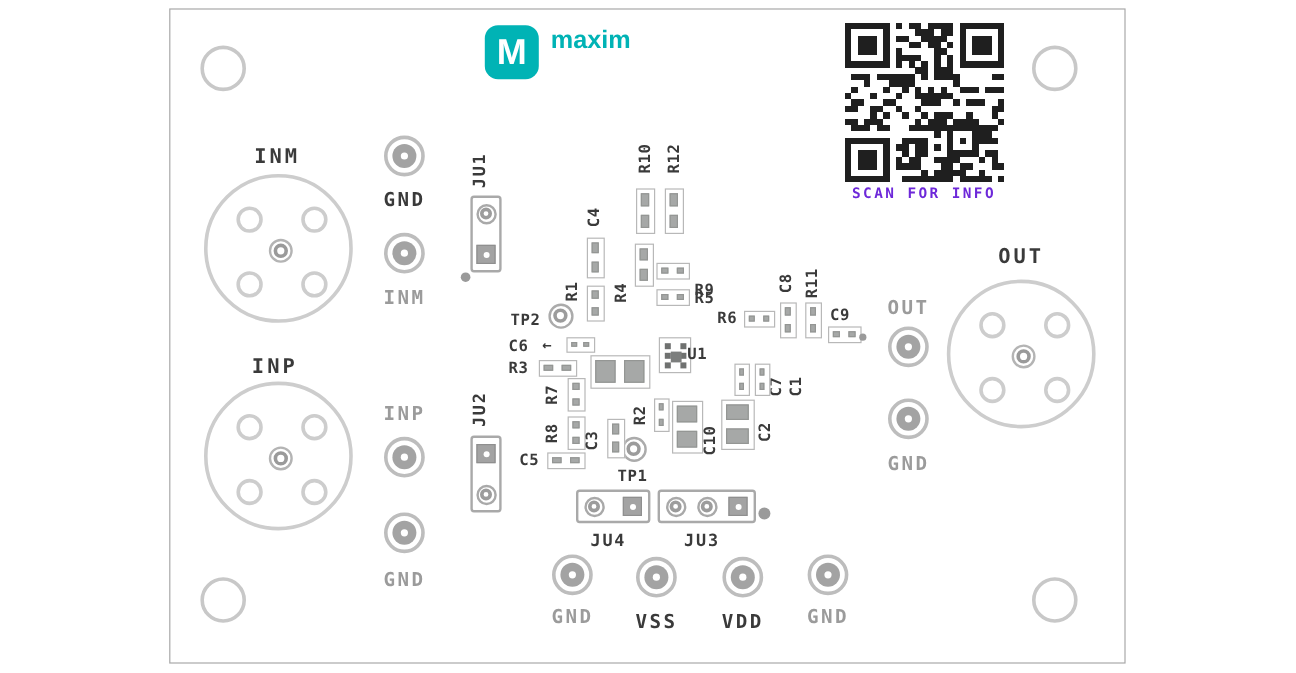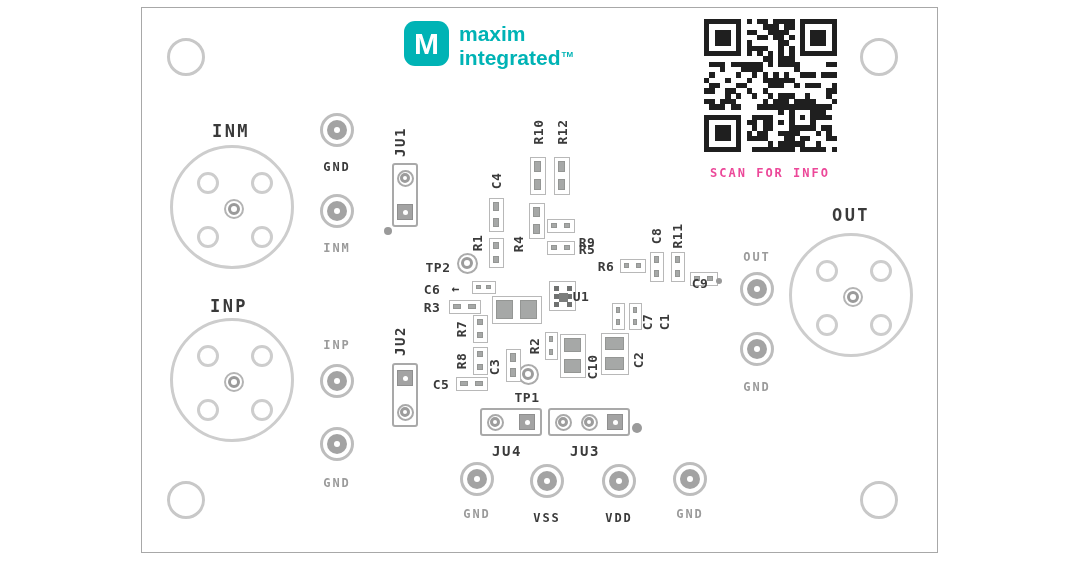--- a/index.html
+++ b/index.html
@@ -7,21 +7,21 @@
          font-family:"DejaVu Sans Mono",monospace;}
   .board{position:absolute;left:141px;top:7px;width:797px;height:546px;
          border:1.5px solid #a8a8a8;background:#fff;box-sizing:border-box;}
 
   
   .lbl{position:absolute;transform:translate(-50%,-50%);font-weight:bold;white-space:nowrap;
        color:var(--silk-dark,#3a3a3a);line-height:1;}
   .lbl.rot{transform:translate(-50%,-50%) rotate(-90deg);}
   .lbl.gray{color:var(--silk-gray,#9b9b9b);}
   .s17{font-size:17px;letter-spacing:2.5px;}
-  .s16{font-size:12px;letter-spacing:2px;}
+  .s16{font-size:16px;letter-spacing:2px;}
   .s14{font-size:14px;letter-spacing:1.5px;}
   .s13{font-size:13px;letter-spacing:.5px;}
 
   
   .mount{position:absolute;width:38px;height:38px;border-radius:50%;border:3px solid #c8c8c8;
          background:#fff;box-sizing:border-box;}
 
   
   .sma{position:absolute;width:124px;height:124px;border-radius:50%;border:3px solid #cdcdcd;
        background:#fff;box-sizing:border-box;}
@@ -67,36 +67,35 @@
              font-weight:bold;color:var(--brand,#00b3b5);font-size:21px;line-height:21px;}
   #logo-text .tm{font-size:8px;vertical-align:super;margin-left:1px;}
 
   
   #board-title{position:absolute;left:309px;top:82px;font-weight:bold;font-size:29px;letter-spacing:4px;
                color:#fff;-webkit-text-stroke:1.3px #9c9c9c;font-family:"DejaVu Sans Mono",monospace;}
 
   
   #qr{position:absolute;left:704px;top:19px;width:133px;height:133px;}
   #qr svg{display:block;}
-  #qr-cap{position:absolute;left:770px;top:173px;transform:translate(-50%,-50%);font-weight:bold;
-          font-size:12px;letter-spacing:2px;color:#ec4899;white-space:nowrap;}
+  #qr-cap{position:absolute;left:770px;top:161px;transform:translate(-50%,-50%);font-weight:bold;
+          font-size:12px;letter-spacing:2px;color:#6d28d9;white-space:nowrap;}
 </style>
 </head>
 <body>
 
 <div class="stage" id="stage">
   <div class="board"></div>
 
   <div id="logo">
     <div id="logo-box">
       <span>M</span>
     </div>
     <div id="logo-text">
       <div>maxim</div>
-      <div><span>integrated</span><span class="tm">TM</span></div>
     </div>
   </div>
 
 
   <div id="qr">
       <svg xmlns="http://www.w3.org/2000/svg" width="133" height="133" shape-rendering="crispEdges">
         <rect x="0.00" y="0.00" width="5.38" height="5.38" fill="#1f1f1f"></rect>
         <rect x="5.32" y="0.00" width="5.38" height="5.38" fill="#1f1f1f"></rect>
         <rect x="10.64" y="0.00" width="5.38" height="5.38" fill="#1f1f1f"></rect>
         <rect x="15.96" y="0.00" width="5.38" height="5.38" fill="#1f1f1f"></rect>
@@ -602,18 +601,18 @@
     <div class="lbl s13 rot" style="left: 656px; top: 236px;">C8</div>
     <div class="fp" style="left: 671px; top: 252px; width: 14px; height: 30px;">
       <div class="fpad" style="left: 3px; top: 3px; width: 5px; height: 7px;"></div>
       <div class="fpad" style="left: 3px; top: 17px; width: 5px; height: 7px;"></div>
     </div>
     <div class="lbl s13 rot" style="left: 677px; top: 236px;">R11</div>
     <div class="fp" style="left: 690px; top: 272px; width: 28px; height: 14px;">
       <div class="fpad" style="left: 3px; top: 3px; width: 6px; height: 5px;"></div>
       <div class="fpad" style="left: 16px; top: 3px; width: 6px; height: 5px;"></div>
     </div>
-    <div class="lbl s13" style="left: 700px; top: 263px; margin-top: 20px;">C9</div>
+    <div class="lbl s13" style="left: 700px; top: 263px;">C9</div>
     <div class="lbl s13" style="left: 456px; top: 288px;">←</div>
     <div class="via" style="left: 384px; top: 227px; width: 8px; height: 8px;"></div>
     <div class="via" style="left: 632px; top: 423px; width: 10px; height: 10px;"></div>
     <div class="via" style="left: 716px; top: 278px; width: 6px; height: 6px;"></div>
   </div>
 
 </body></html>

